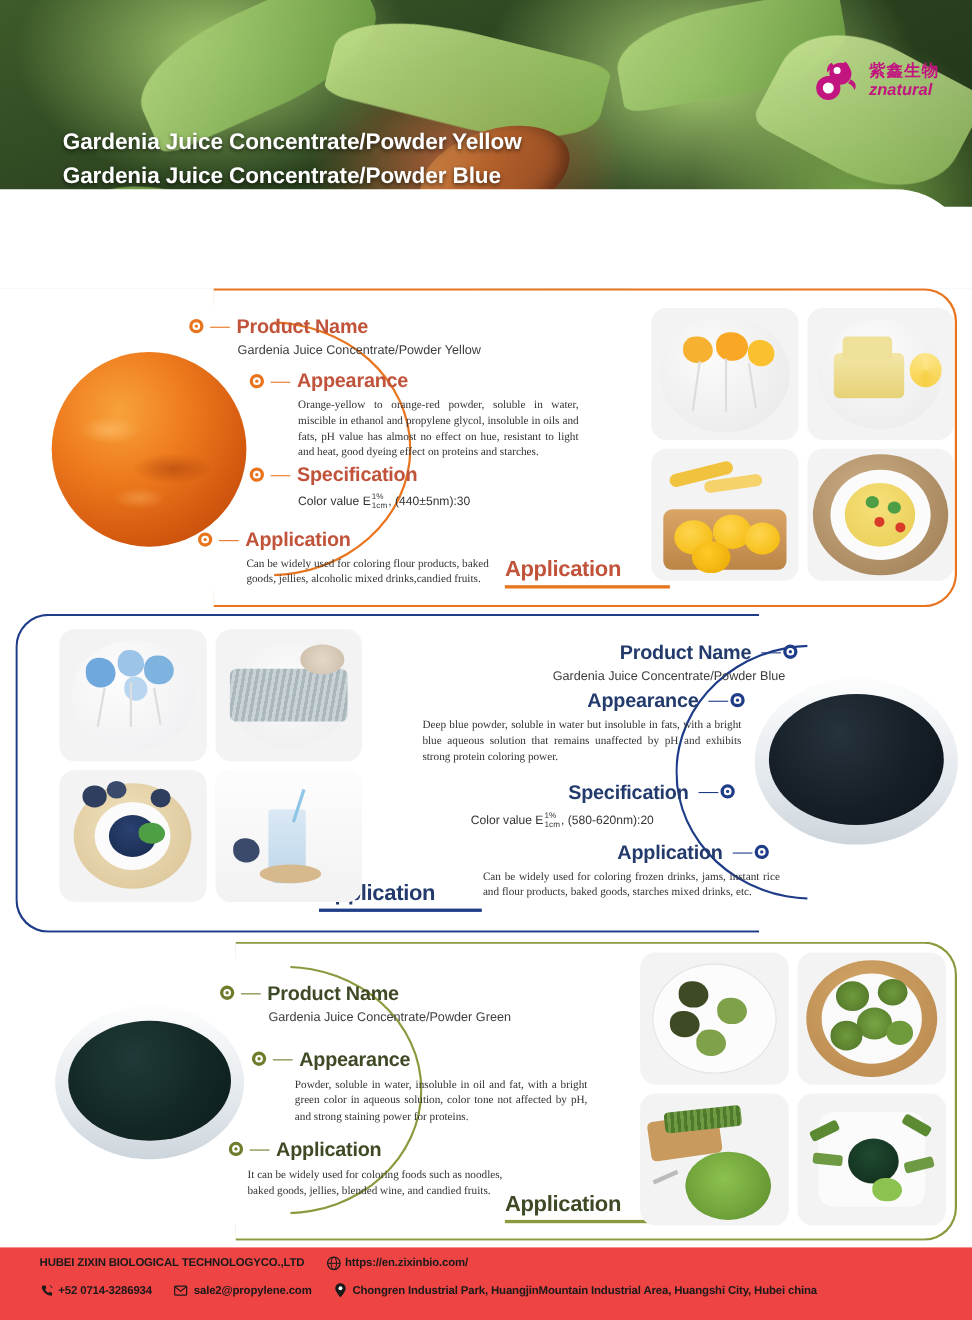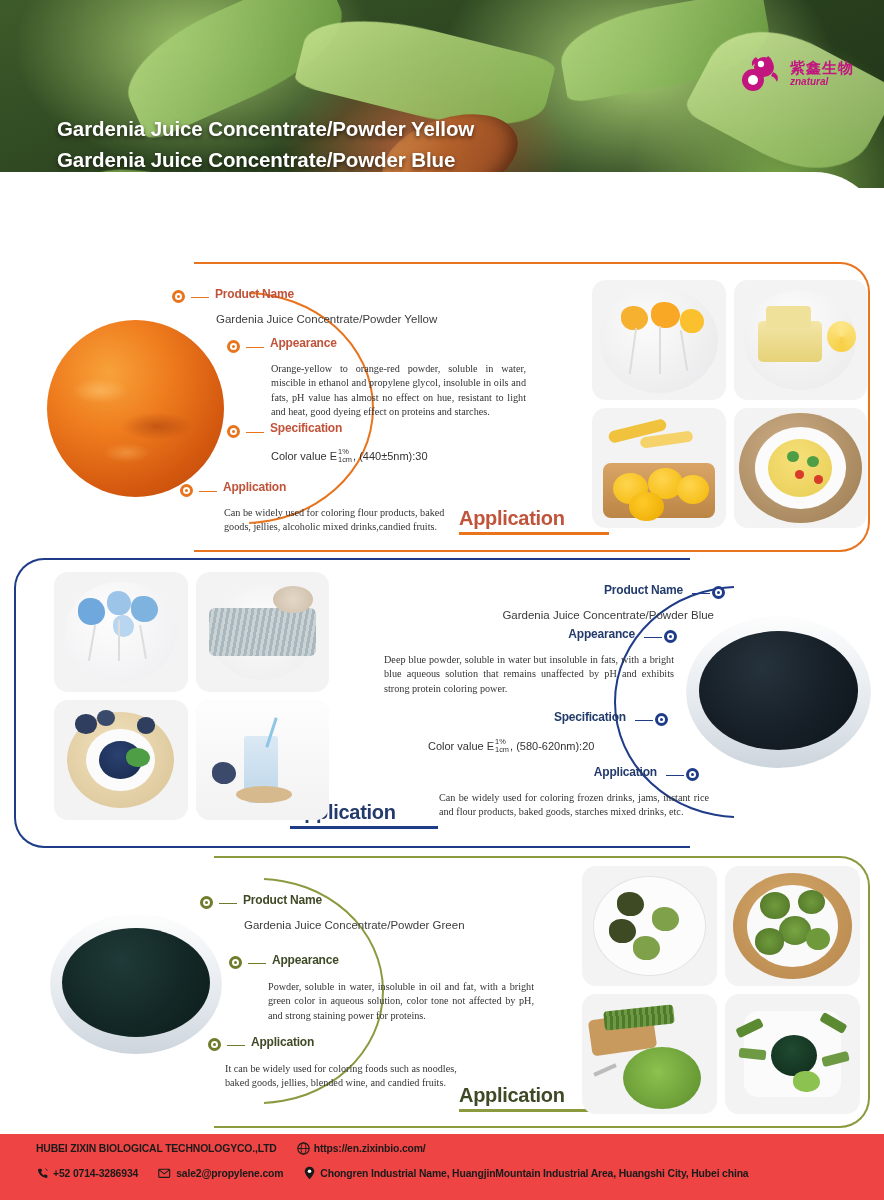--- a/index.html
+++ b/index.html
@@ -69,38 +69,38 @@
     color: #ffffff; text-shadow: 0 2px 4px rgba(0,0,0,.6); letter-spacing: -.1px;
   }
   .header-sub.s1 { top: 117px; }
   .header-sub.s2 { top: 148px; }
   .header-sub.s3 { top: 179px; }
 
   .logo { position: absolute; right: 30px; top: 50px; display: flex; align-items: center; gap: 7px; }
   .logo-mark { width: 46px; height: 46px; position: relative; }
   .logo-text { line-height: 1; }
   .logo-cn { font-size: 15px; color: #c2157f; font-weight: bold; letter-spacing: 1px; }
-  .logo-en { font-size: 10px; color: #c2157f; font-style: italic; font-weight: bold;
+  .logo-en { font-size: 15px; color: #c2157f; font-style: italic; font-weight: bold;
              margin-top: 2px; }
 
   
   .sec { position: absolute; }
   .sec-frame { position: absolute; inset: 0; border-radius: 30px; }
 
   .dot {
     position: absolute; width: 13px; height: 13px; border-radius: 50%;
     background: #fff; border: 3px solid currentColor;
   }
   .dot::after {
     content: ""; position: absolute; left: 2px; top: 2px;
     width: 3px; height: 3px; border-radius: 50%; background: currentColor;
   }
   .lead { position: absolute; height: 1.5px; background: currentColor; }
 
-  .h-title { font-size: 12px; font-weight: bold; letter-spacing: -.2px; }
+  .h-title { font-size: 18px; font-weight: bold; letter-spacing: -.2px; }
   .p-name { font-size: 11.5px; color: #3c3c3c; }
   .p-body { font-size: 10.2px; color: #333; line-height: 1.42; text-align: justify; font-family: Liberation Serif, serif; }
   .p-body.left { text-align: left; }
   .spec-line { font-size: 11px; color: #333; display: flex; align-items: center; }
   .ff { display: inline-flex; flex-direction: column; font-size: 7.4px;
         line-height: 1.05; margin: 0 1px 0 1px; }
 
   .app-label { font-size: 20px; font-weight: bold; letter-spacing: -.3px; }
   .app-rule { height: 2.5px; margin-top: 2px; }
 
@@ -477,18 +477,18 @@
         <span>sale2@propylene.com</span>
       </span>
       <span class="fgap"></span>
       <span class="fitem">
         <span>
           <svg width="13" height="14" viewBox="0 0 14 16">
             <path d="M7 .8 C3.9 .8 1.6 3.1 1.6 6.1 C1.6 9.8 7 15.2 7 15.2 C7 15.2 12.4 9.8 12.4 6.1 C12.4 3.1 10.1 .8 7 .8 Z" fill="#1a1a1a"></path>
             <circle cx="7" cy="5.9" r="2" fill="#fff"></circle>
           </svg>
         </span>
-        <span>Chongren Industrial Name, HuangjinMountain Industrial Area, Huangshi City, Hubei china</span>
+        <span>Chongren Industrial Park, HuangjinMountain Industrial Area, Huangshi City, Hubei china</span>
       </span>
     </div>
   </div>
 
 </div>
 
 </body></html>

